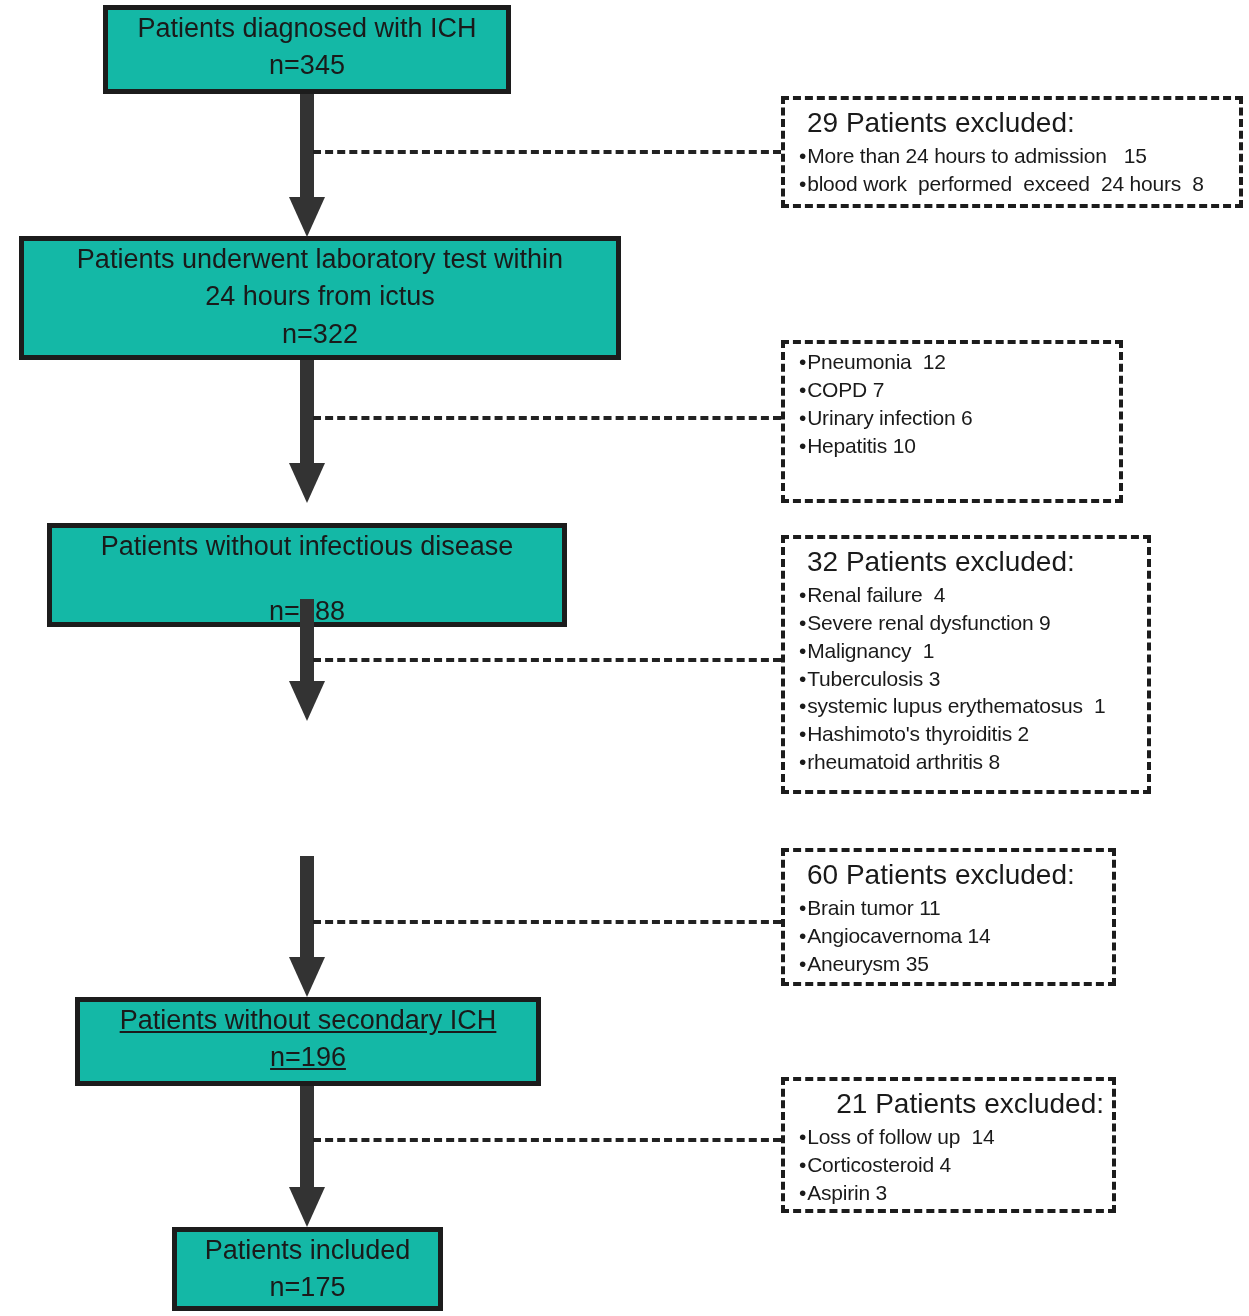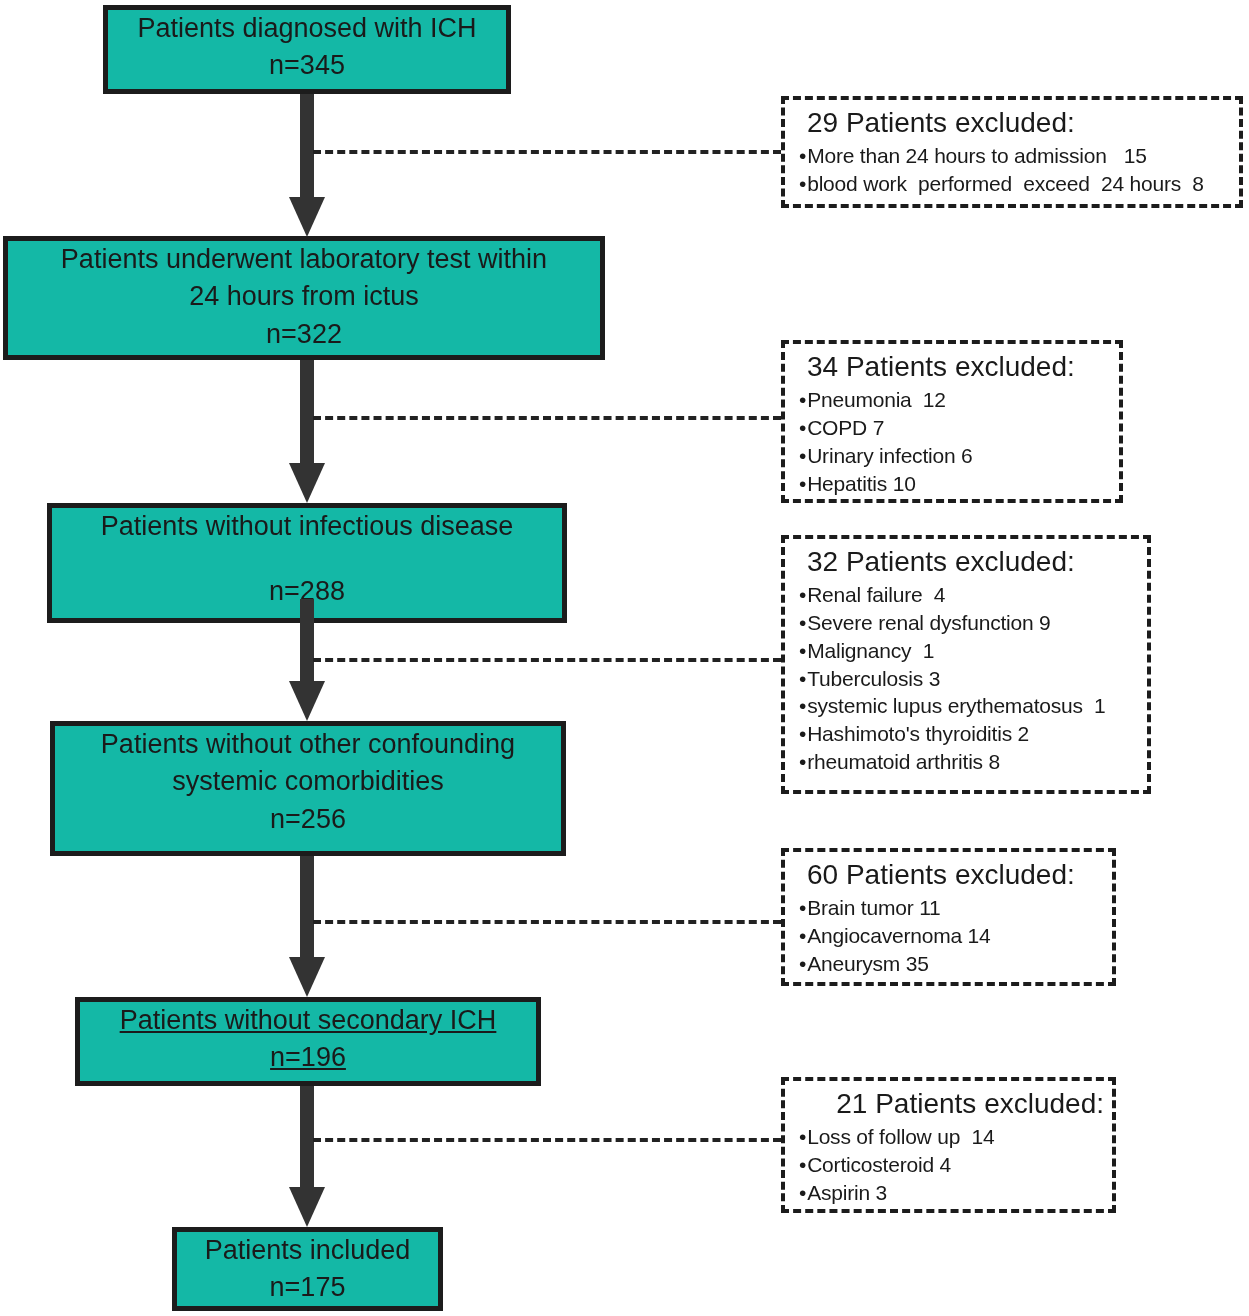--- a/index.html
+++ b/index.html
@@ -76,36 +76,31 @@
 </head>
 <body>
 
 <div id="canvas">
 
   <div class="flow-box" style="left:103px; top:5px; width:408px; height:89px;">
     <div>Patients diagnosed with ICH</div>
     <div>n=345</div>
   </div>
 
-  <div class="flow-box" style="left:3px; top:236px; width:602px; height:124px;">
+  <div class="flow-box" style="left:19px; top:236px; width:602px; height:124px;">
     <div>Patients underwent laboratory test within</div>
     <div>24 hours from ictus</div>
     <div>n=322</div>
   </div>
 
-  <div class="flow-box" style="left:47px; top:503px; width:520px; height:120px;gap:28px;">
+  <div class="flow-box" style="left:47px; top:523px; width:520px; height:104px;gap:28px;">
     <div>Patients without infectious disease</div>
     <div>n=288</div>
   </div>
 
-  <div class="flow-box" style="left:50px; top:721px; width:516px; height:135px;">
-    <div>Patients without other confounding</div>
-    <div>systemic comorbidities</div>
-    <div>n=256</div>
-  </div>
 
   <div class="flow-box" style="left:75px; top:997px; width:466px; height:89px;text-decoration:underline;">
     <div>Patients without secondary ICH</div>
     <div>n=196</div>
   </div>
 
   <div class="flow-box" style="left:172px; top:1227px; width:271px; height:84px;">
     <div>Patients included</div>
     <div>n=175</div>
   </div>
@@ -145,21 +140,20 @@
           <span class="bullet">•</span><span>More than 24 hours to admission   15</span>
         </div>
 
         <div class="excl-item">
           <span class="bullet">•</span><span>blood work  performed  exceed  24 hours  8</span>
         </div>
       </div>
   </div>
 
   <div class="excl-box" style="left:781px; top:340px; width:342px; height:163px;">
-    <div class="excl-header">34 Patients excluded:</div>
     <div>
 
         <div class="excl-item">
           <span class="bullet">•</span><span>Pneumonia  12</span>
         </div>
 
         <div class="excl-item">
           <span class="bullet">•</span><span>COPD 7</span>
         </div>
 

